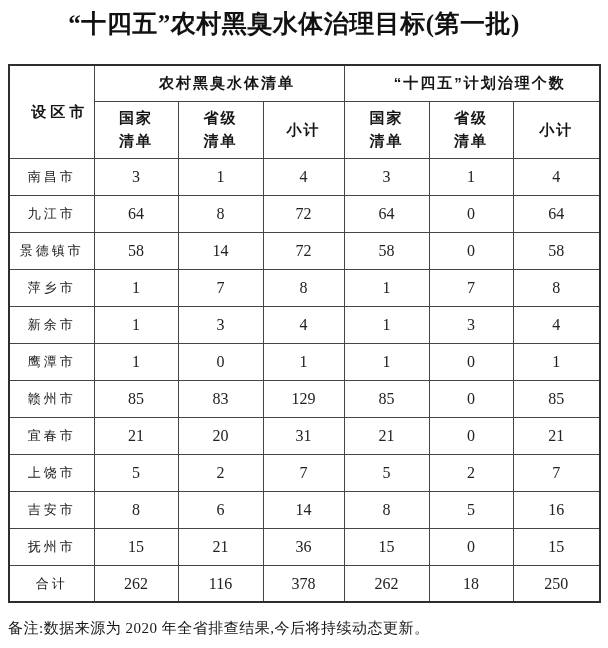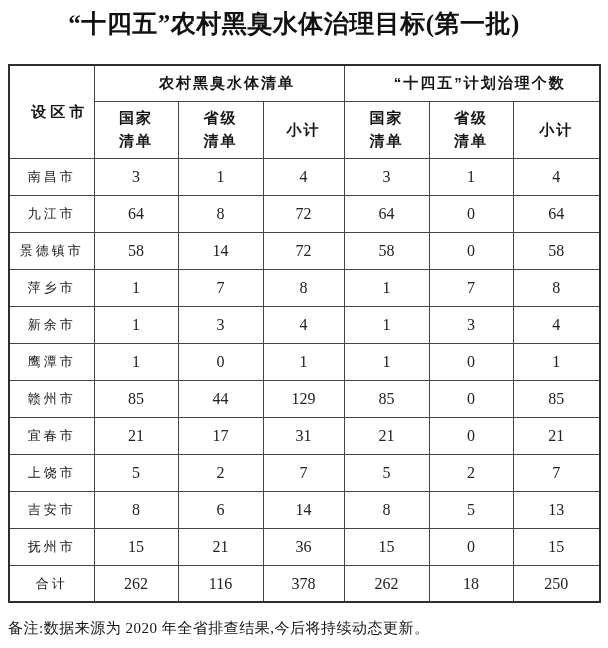--- a/index.html
+++ b/index.html
@@ -159,30 +159,30 @@
           <td class="num">1</td>
           <td class="num">0</td>
           <td class="num">1</td>
           <td class="num">1</td>
           <td class="num">0</td>
           <td class="num">1</td>
         </tr>
         <tr>
           <td class="city">赣州市</td>
           <td class="num">85</td>
-          <td class="num">44</td>
+          <td class="num">83</td>
           <td class="num">129</td>
           <td class="num">85</td>
           <td class="num">0</td>
           <td class="num">85</td>
         </tr>
         <tr>
           <td class="city">宜春市</td>
           <td class="num">21</td>
-          <td class="num">17</td>
+          <td class="num">20</td>
           <td class="num">31</td>
           <td class="num">21</td>
           <td class="num">0</td>
           <td class="num">21</td>
         </tr>
         <tr>
           <td class="city">上饶市</td>
           <td class="num">5</td>
           <td class="num">2</td>
           <td class="num">7</td>
@@ -190,21 +190,21 @@
           <td class="num">2</td>
           <td class="num">7</td>
         </tr>
         <tr>
           <td class="city">吉安市</td>
           <td class="num">8</td>
           <td class="num">6</td>
           <td class="num">14</td>
           <td class="num">8</td>
           <td class="num">5</td>
-          <td class="num">13</td>
+          <td class="num">16</td>
         </tr>
         <tr>
           <td class="city">抚州市</td>
           <td class="num">15</td>
           <td class="num">21</td>
           <td class="num">36</td>
           <td class="num">15</td>
           <td class="num">0</td>
           <td class="num">15</td>
         </tr>

